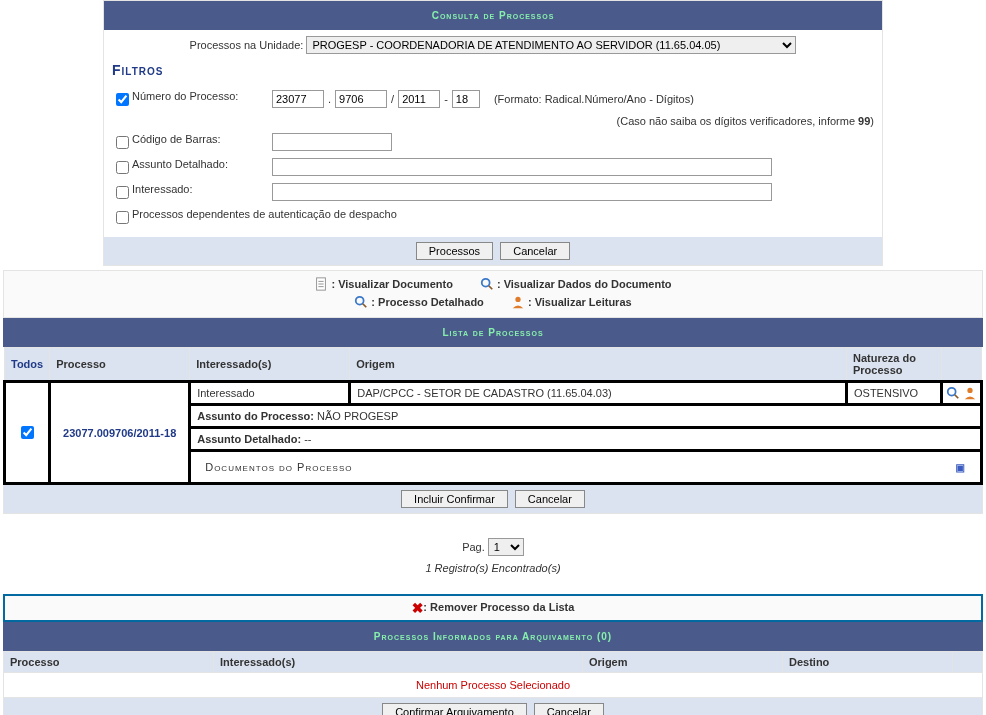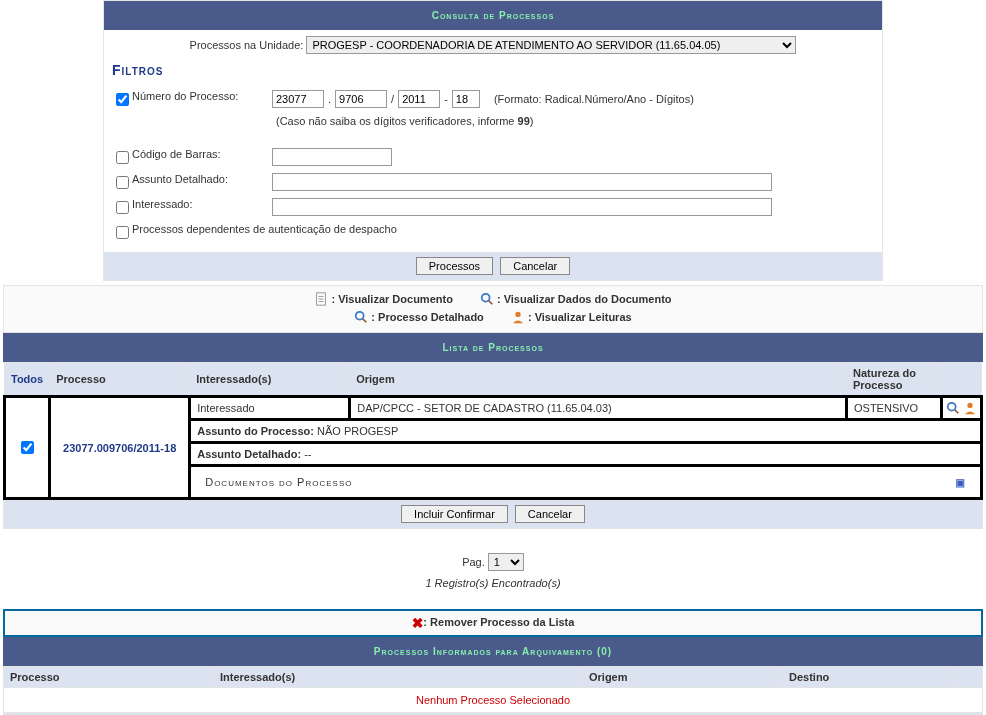--- a/index.html
+++ b/index.html
@@ -53,21 +53,22 @@
   input[type="text"] {
     border: 1px solid #999;
     font-family: inherit;
     font-size: 11px;
     padding: 1px 3px;
     height: 18px;
   }
   .wide { width: 500px; }
   .hint-row {
     padding-left: 164px;
-    margin: 4px 0 21px;
+    margin: 4px 0 6px;
+    text-align: right;
   }
   .btn-row {
     background: #dbe3f0;
     text-align: center;
     padding: 5px 0;
   }
   button, input[type="button"] {
     font-family: inherit;
     font-size: 11px;
     border: 1px solid #888;

